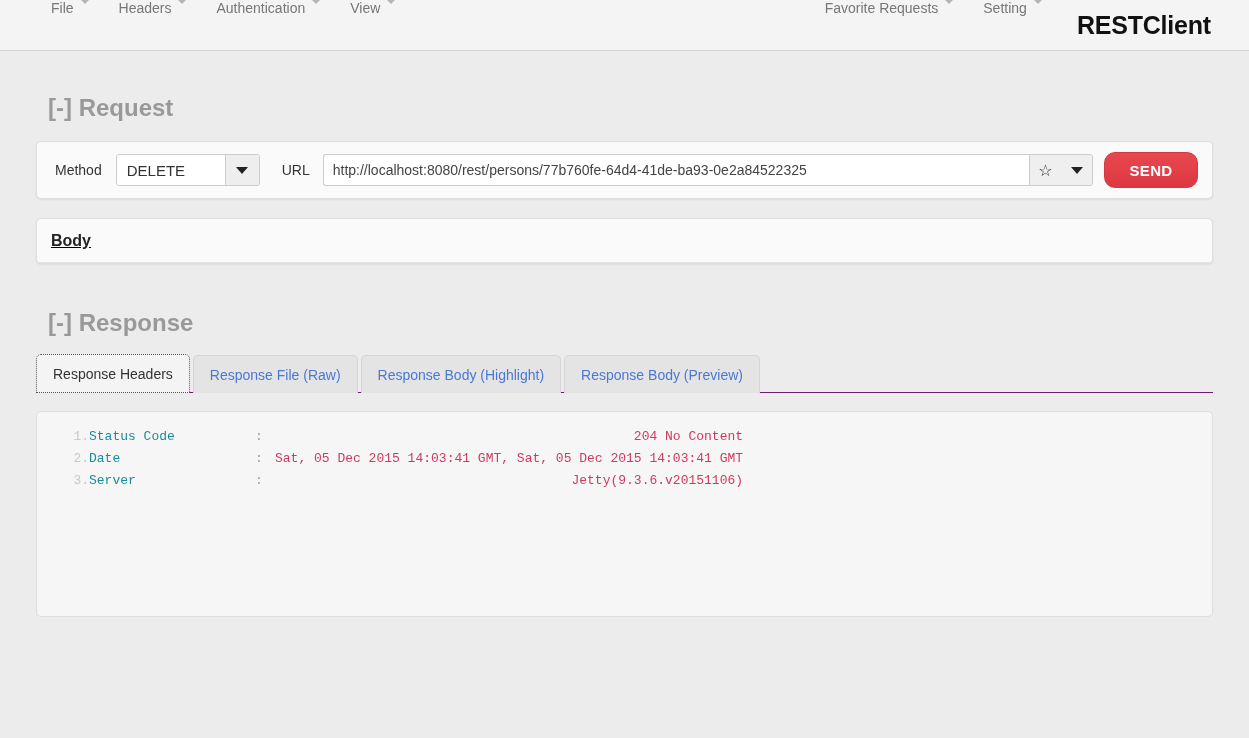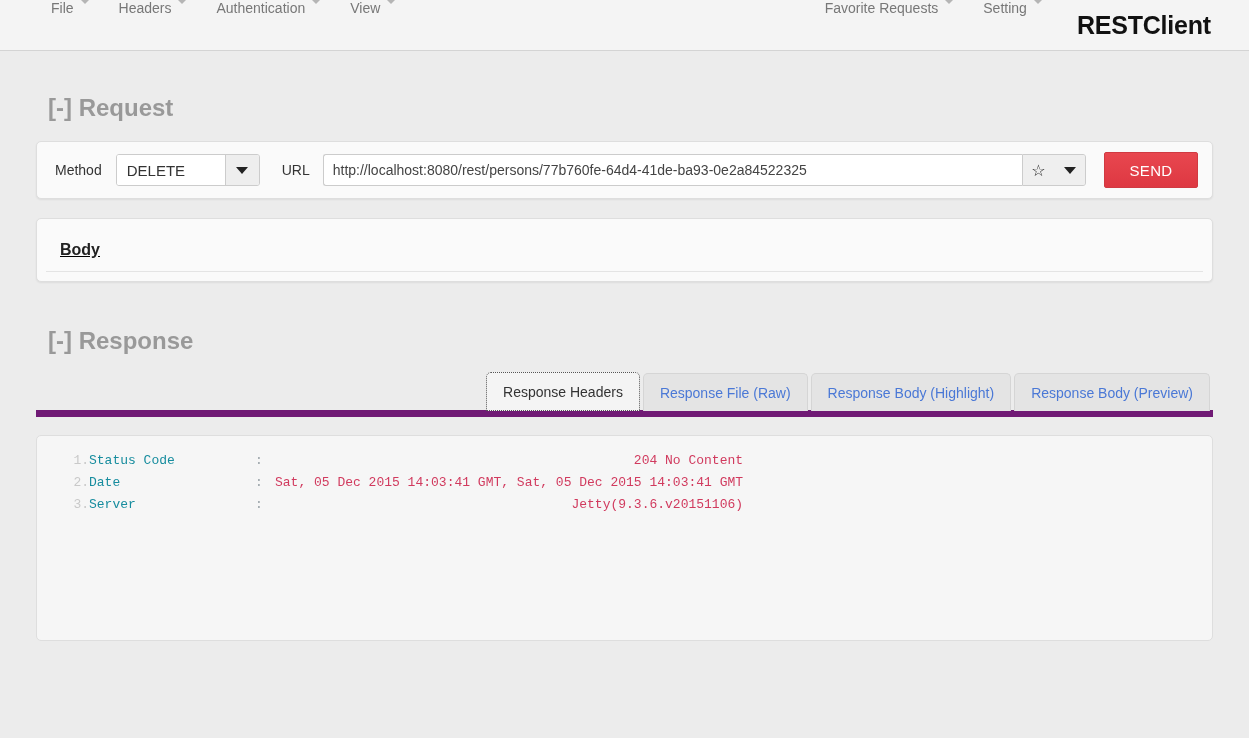--- a/index.html
+++ b/index.html
@@ -132,35 +132,35 @@
   }
   .fav-btn, .fav-caret {
     display: flex; align-items: center; justify-content: center;
     background: #efefef;
     cursor: pointer;
     color: #222;
   }
   .fav-btn { width: 31px; font-size: 16px; }
   .fav-caret { width: 31px; font-size: 14px; }
   .send-btn {
-    margin-left: 18px;
+    margin-left: 11px;
     width: 94px; height: 36px;
     border: 1px solid #d03a42;
-    border-radius: 2px;
+    border-radius: 11px;
     background: linear-gradient(to bottom, #e8474f 0%, #de3842 100%);
     color: #fff;
     font-size: 15px;
-    font-weight: normal;
+    font-weight: bold;
     letter-spacing: 0.3px;
     cursor: pointer;
     font-family: "Liberation Sans", sans-serif;
   }
 
   
-  .body-card { margin-top: 19px; padding: 9px; text-decoration: underline; }
+  .body-card { margin-top: 19px; padding: 0; text-decoration: underline; }
   .body-head {
     padding: 13px 0 12px 14px;
     border-bottom: 1px solid #e4e4e4;
     font-size: 16px;
     font-weight: bold;
     color: #222;
   }
   .body-area-wrap { padding: 10px; }
   .body-textarea {
     display: block;
@@ -176,22 +176,21 @@
     resize: vertical;
     outline: none;
   }
   .body-textarea::placeholder { color: #adadad; }
 
   
   .tabs {
     margin: 18px 36px 0 36px;
     display: flex;
     align-items: flex-end;
-    border-bottom: 7px solid #701a75;
-    justify-content: flex-end;
+    border-bottom: 1px solid #701a75;
   }
   .tab {
     padding: 11px 16px 10px 16px;
     margin-right: 3px;
     font-size: 14px;
     color: #4a78d6;
     background: #e4e4e4;
     border: 1px solid #d5d5d5;
     border-bottom: none;
     border-radius: 5px 5px 0 0;

